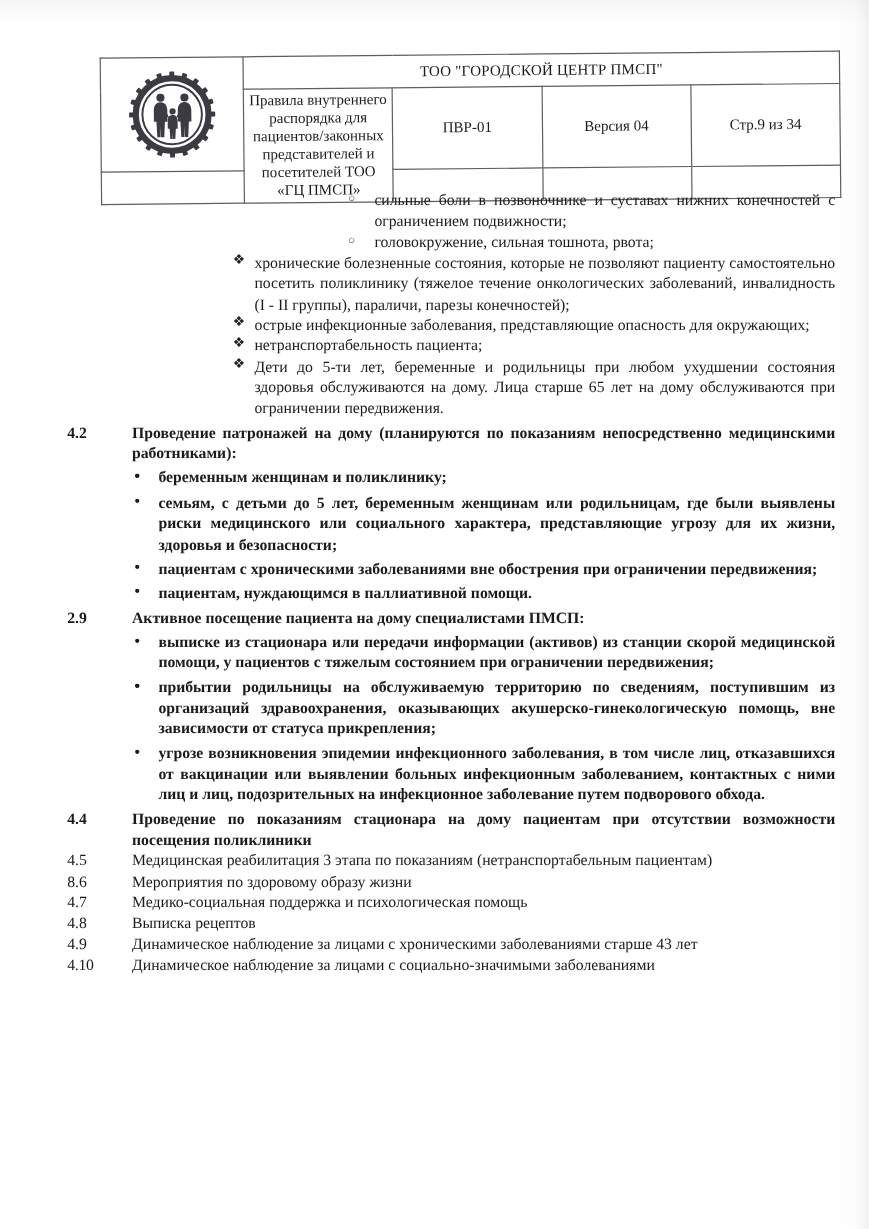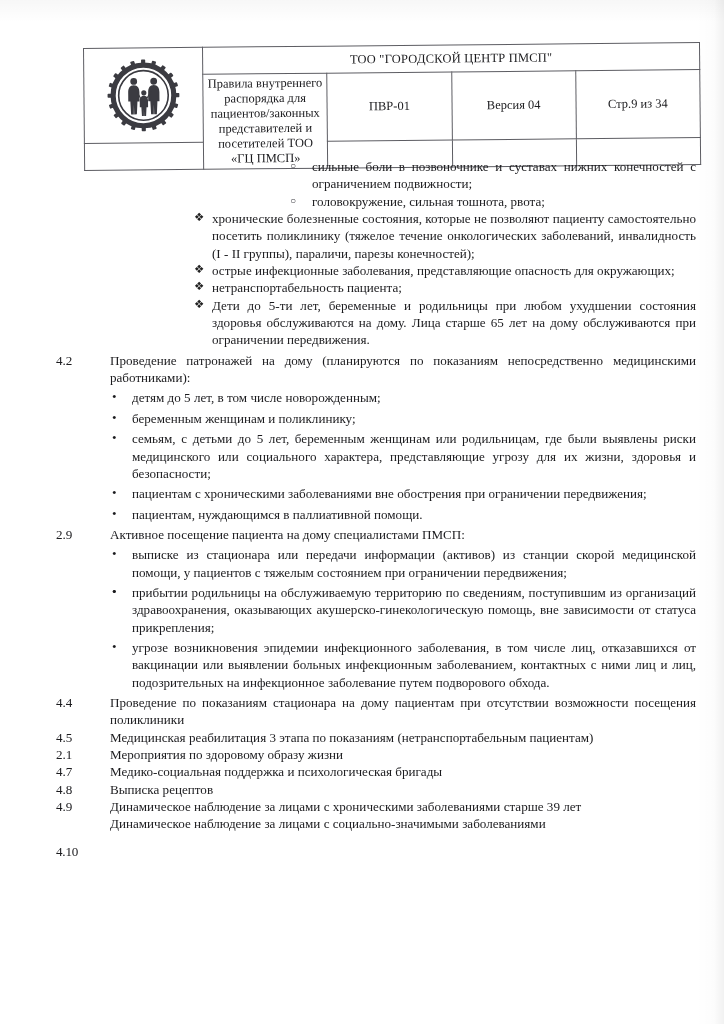--- a/index.html
+++ b/index.html
@@ -135,38 +135,38 @@
     padding-left: 54px;
   }
   .clause > .num {
     position: absolute;
     left: 0;
     top: 0;
     width: 46px;
     text-align: left;
     font-size: 13.1px;
   }
-  .clause > .num.wide { letter-spacing: -0.2px; margin-top: 28px; }
+  .clause > .num.wide { letter-spacing: -0.2px; }
 
   
   .lvl-dot {
     position: relative;
     margin-left: 110px;
     margin-right: 28px;
     padding-left: 22px;
   }
   .lvl-dot > .mk {
     position: absolute;
     left: 2px;
     top: -1px;
     font-size: 13px;
     line-height: 1.35;
   }
 
-  .sp-2 { margin-top: 3px; }
+  .sp-2 { margin-top: 3px; font-weight: bold; }
   .nojust { text-align: left; }
 </style>
 </head>
 <body>
 
 <div class="page">
 
   <div class="header-wrap">
     <table class="header-table">
       <tbody>
@@ -263,21 +263,20 @@
       <span class="mk">❖</span>
       <span>Дети до 5-ти лет, беременные и родильницы при любом ухудшении состояния здоровья обслуживаются на дому. Лица старше 65 лет на дому обслуживаются при ограничении передвижения.</span>
     </p>
 
     <p class="para clause sp-2">
       <span class="num">4.2</span>
       <span>Проведение патронажей на дому (планируются по показаниям непосредственно медицинскими работниками):</span>
     </p>
     <p class="para lvl-dot sp-2 nojust">
       <span class="mk">•</span>
-      <span>детям до 5 лет, в том числе новорожденным;</span>
     </p>
     <p class="para lvl-dot sp-2 nojust">
       <span class="mk">•</span>
       <span>беременным женщинам и поликлинику;</span>
     </p>
     <p class="para lvl-dot sp-2">
       <span class="mk">•</span>
       <span>семьям, с детьми до 5 лет, беременным женщинам или родильницам, где были выявлены риски медицинского или социального характера, представляющие угрозу для их жизни, здоровья и безопасности;</span>
     </p>
     <p class="para lvl-dot sp-2">
@@ -311,34 +310,34 @@
 
     <p class="para clause sp-2">
       <span class="num">4.4</span>
       <span>Проведение по показаниям стационара на дому пациентам при отсутствии возможности посещения поликлиники</span>
     </p>
     <p class="para clause nojust">
       <span class="num">4.5</span>
       <span>Медицинская реабилитация 3 этапа по показаниям (нетранспортабельным пациентам)</span>
     </p>
     <p class="para clause nojust">
-      <span class="num">2.1</span>
+      <span class="num">8.6</span>
       <span>Мероприятия по здоровому образу жизни</span>
     </p>
     <p class="para clause nojust">
       <span class="num">4.7</span>
-      <span>Медико-социальная поддержка и психологическая бригады</span>
+      <span>Медико-социальная поддержка и психологическая помощь</span>
     </p>
     <p class="para clause nojust">
       <span class="num">4.8</span>
       <span>Выписка рецептов</span>
     </p>
     <p class="para clause nojust">
       <span class="num">4.9</span>
-      <span>Динамическое наблюдение за лицами с хроническими заболеваниями старше 39 лет</span>
+      <span>Динамическое наблюдение за лицами с хроническими заболеваниями старше 43 лет</span>
     </p>
     <p class="para clause nojust">
       <span class="num wide">4.10</span>
       <span>Динамическое наблюдение за лицами с социально-значимыми заболеваниями</span>
     </p>
 
   </div>
 </div>
 
 </body></html>

